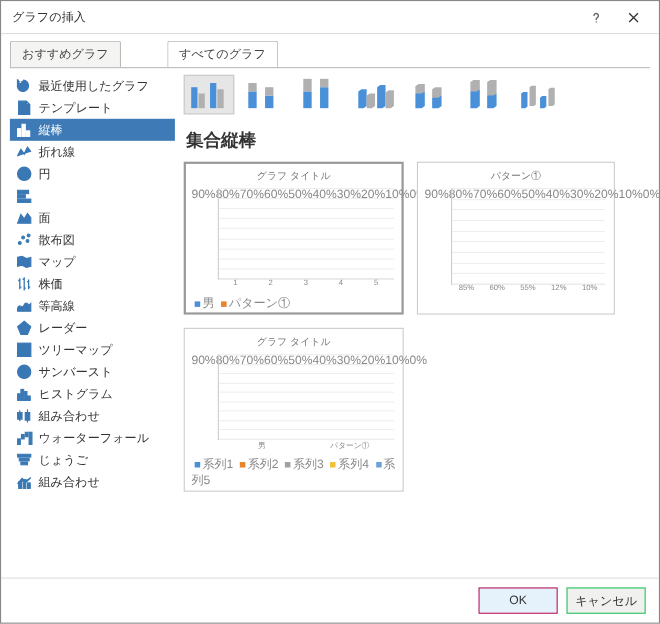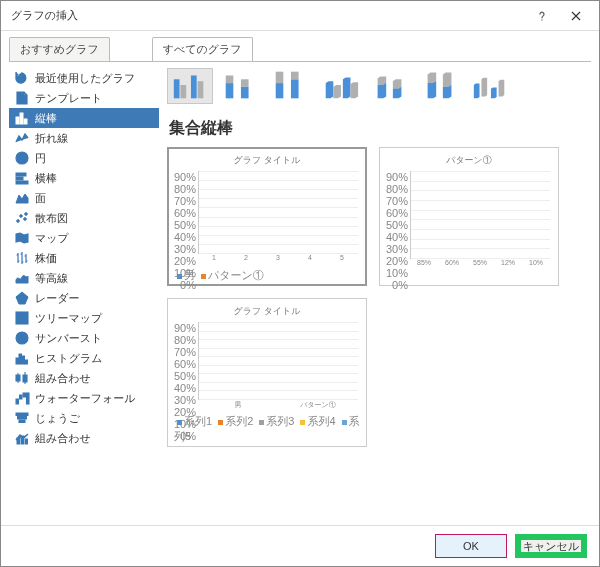--- a/index.html
+++ b/index.html
@@ -21,33 +21,33 @@
   .subtypes { display: flex; gap: 4px; }
   .subtype { width: 46px; height: 36px; border: 1px solid transparent; display: flex; align-items: flex-end; justify-content: center; padding: 2px; }
   .subtype.selected { background: #e6e6e6; border: 1px solid #c8c8c8; }
   .subtype svg { width: 42px; height: 32px; }
   .stype-title { font-size: 16px; color: #333; margin: 14px 0 8px 2px; font-weight: 700; }
   .previews { display: flex; flex-wrap: wrap; gap: 12px; }
   .preview { border: 1px solid #ccc; background: #fff; padding: 6px 6px 2px 6px; position: relative; }
   .preview.selected { border: 2px solid #999; padding: 5px 5px 1px 5px; }
   .preview .ptitle { text-align: center; font-size: 9px; color: #777; margin-bottom: 4px; }
   .preview-chart { position: relative; }
-  .preview .ylabels { position: absolute; left: 0; top: 0; bottom: 12px; width: 22px; display: flex; flex-direction: column; justify-content: space-between; font-size: 7px; color: #888; text-align: right; }
+  .preview .ylabels { position: absolute; left: 0; top: 0; bottom: 12px; width: 22px; display: flex; flex-direction: row; justify-content: space-between; font-size: 7px; color: #888; text-align: right; }
   .preview .plot { position: absolute; left: 24px; right: 2px; top: 0; bottom: 12px; border-left: 1px solid #ccc; border-bottom: 1px solid #ccc; }
   .preview .grid { position: absolute; left: 0; right: 0; height: 0; border-top: 1px solid #eee; }
   .preview .bars { position: absolute; left: 0; right: 0; bottom: 0; top: 0; display: flex; align-items: flex-end; }
   .preview .group { flex: 1; display: flex; align-items: flex-end; justify-content: center; gap: 1px; }
   .preview .bar { width: 7px; }
   .preview .xlabels { position: absolute; left: 24px; right: 2px; bottom: 0; height: 12px; display: flex; }
   .preview .xlabels span { flex: 1; text-align: center; font-size: 7px; color: #888; }
   .preview .legend { font-size: 7px; color: #888; margin-top: 2px; }
   .preview .legend span { margin: 0 3px; }
   .preview .legend i { display: inline-block; width: 5px; height: 5px; margin-right: 2px; vertical-align: middle; }
   .footer { border-top: 1px solid #ddd; padding: 8px 12px; display: flex; justify-content: flex-end; gap: 8px; }
-  .btn { min-width: 72px; height: 24px; border: 6px solid #22c55e; background: #f0f0ee; display: flex; align-items: center; justify-content: center; color: #333; }
+  .btn { min-width: 72px; height: 24px; border: 1px solid #22c55e; background: #f0f0ee; display: flex; align-items: center; justify-content: center; color: #333; }
   .btn.primary { border: 1px solid #be185d; background: #e5f1fb; }
   .ic { stroke: #3a78b5; fill: #3a78b5; }
   .side-item.selected .ic { stroke: #fff; fill: #fff; }
 </style>
 </head>
 <body>
 
 <div class="titlebar">
   <div class="title">グラフの挿入</div>
   <div class="winbtn">
@@ -115,21 +115,20 @@
       <span class="lbl">円</span>
     </div>
     <div class="side-item">
       <span class="ico">
           <svg width="16" height="16" viewBox="0 0 16 16">
             <rect class="ic" x="2" y="3" width="10" height="3"></rect>
             <rect class="ic" x="2" y="7" width="7" height="3"></rect>
             <rect class="ic" x="2" y="11" width="12" height="3"></rect>
           </svg>
         </span>
-      <span class="lbl">横棒</span>
     </div>
     <div class="side-item">
       <span class="ico">
           <svg width="16" height="16" viewBox="0 0 16 16">
             <path class="ic" d="M2 13 L5 5 L8 9 L11 4 L14 8 V13 Z" stroke="none"></path>
           </svg>
         </span>
       <span class="lbl">面</span>
     </div>
     <div class="side-item">

